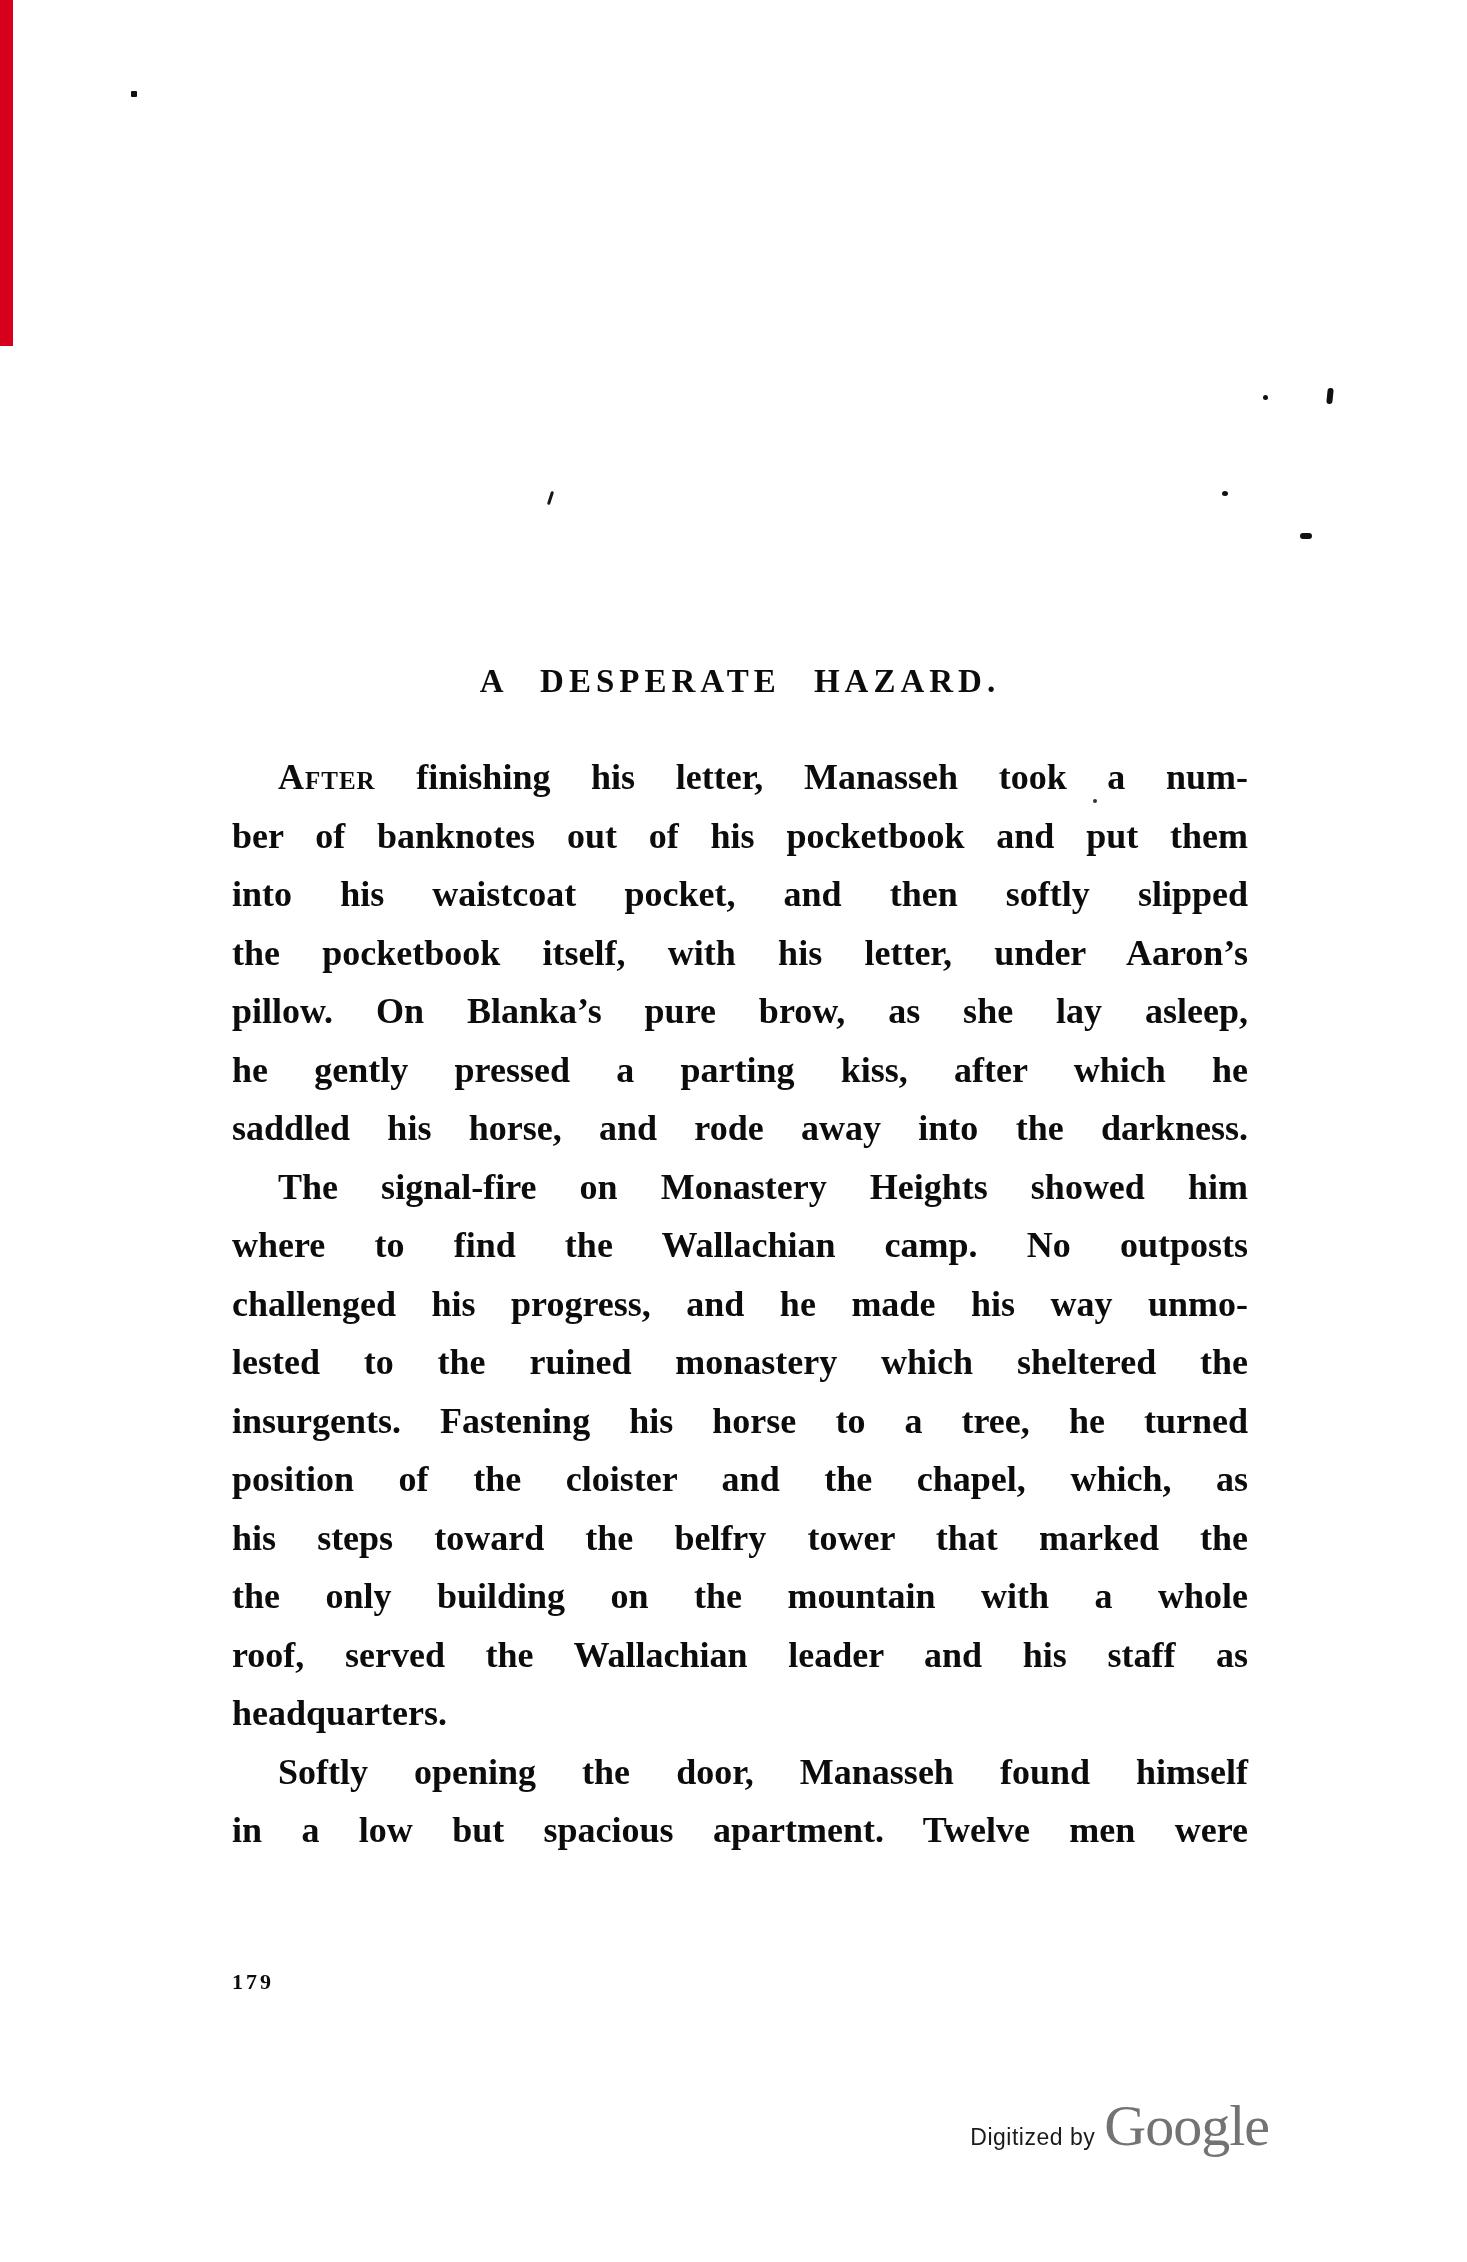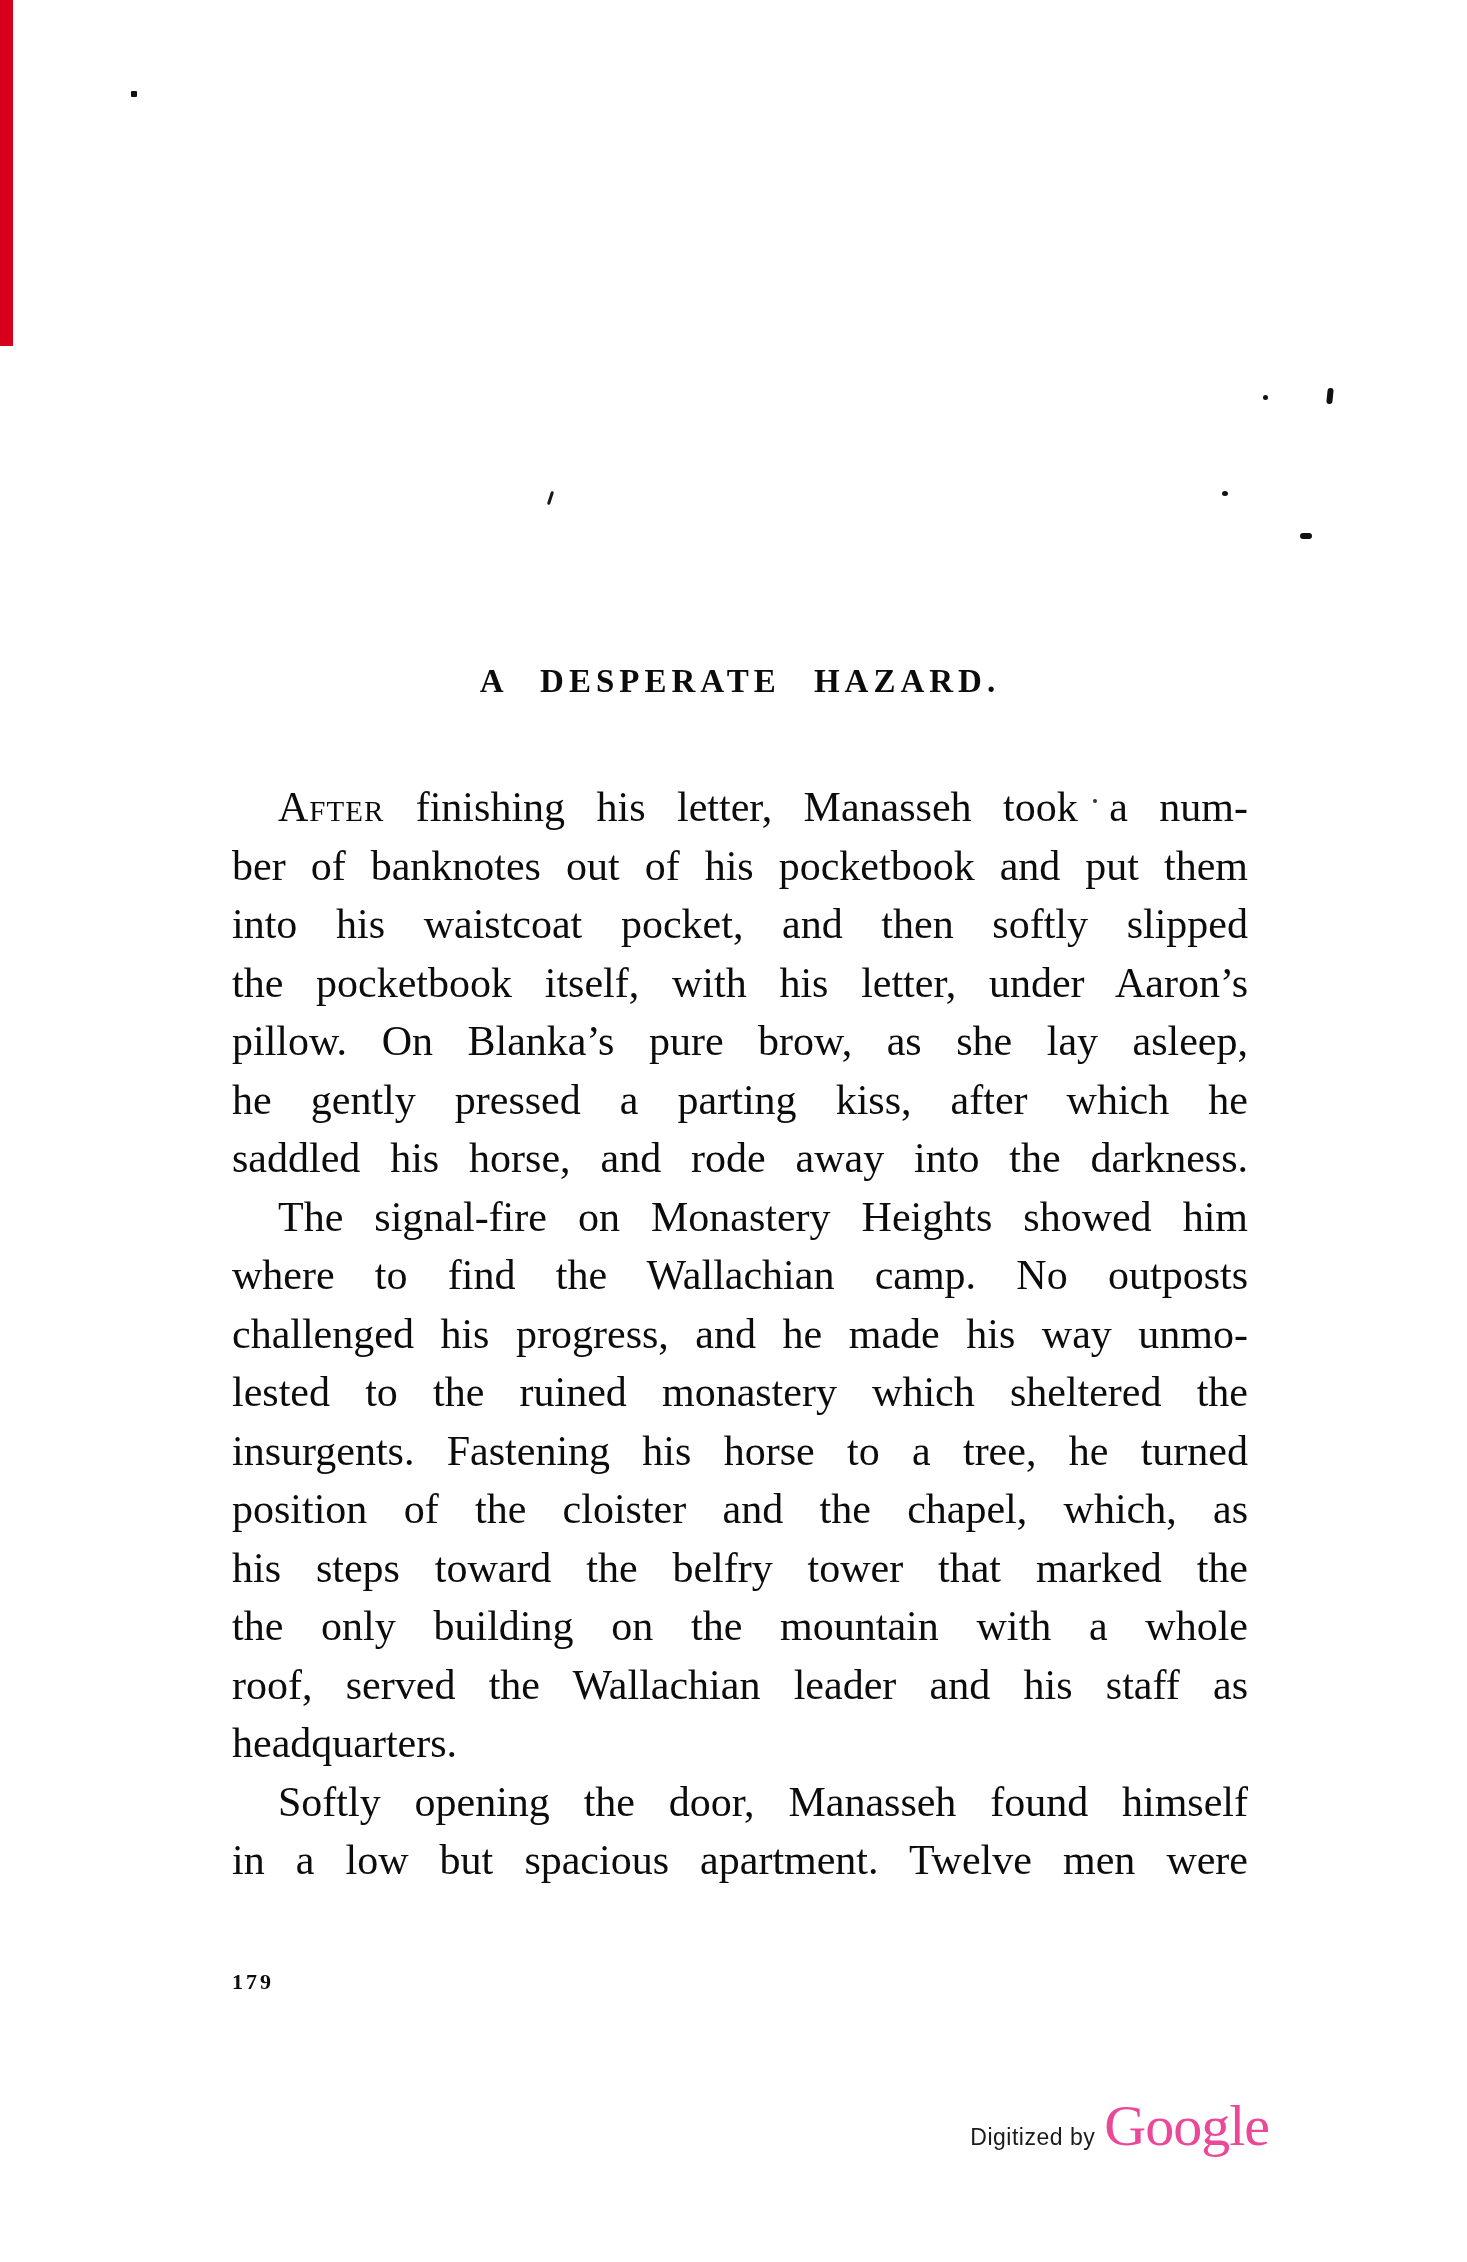--- a/index.html
+++ b/index.html
@@ -38,22 +38,22 @@
   }
   .section-title{
     position:absolute;left:232px;width:1016px;top:663px;
     text-align:center;
     font-size:33px;font-weight:bold;
     letter-spacing:5px;word-spacing:20px;
     white-space:nowrap;
   }
 
   .body-text{
-    position:absolute;left:232px;width:1016px;top:778px;
-    font-size:42px;font-weight:normal;
+    position:absolute;left:232px;width:1016px;top:748px;
+    font-size:36px;font-weight:bold;
     line-height:58.5px;
   }
   .line{
     text-align:justify;
     text-align-last:justify;
     text-justify:inter-word;
     height:58.5px;
     white-space:normal;
   }
   .line.indent{padding-left:46px;}
@@ -70,21 +70,21 @@
     position:absolute;right:198px;top:2092px;
     display:flex;align-items:baseline;gap:9px;
     white-space:nowrap;
   }
   .digitized-label{
     font-family:"Liberation Sans", sans-serif;
     font-size:23px;color:#1a1a1a;letter-spacing:0.5px;
   }
   .google-logo{
     font-family:"Liberation Serif", serif;
-    font-size:58px;color:#ec4899;letter-spacing:-1px;
+    font-size:58px;color:#737373;letter-spacing:-1px;
   }
 </style>
 </head>
 <body>
 
 <div class="page">
 
   <div class="edge-stripe"></div>
 
   <div class="speck sp-a"></div>

